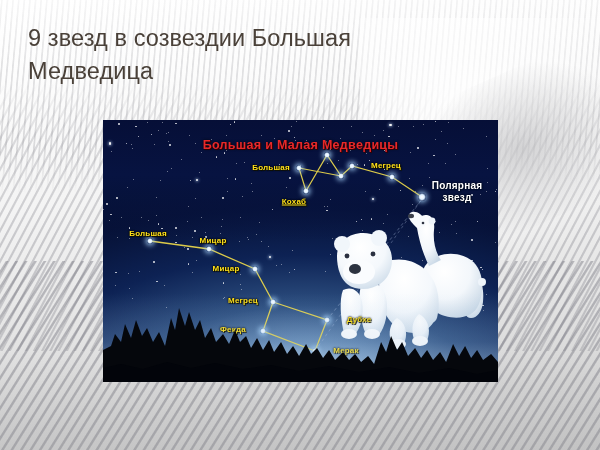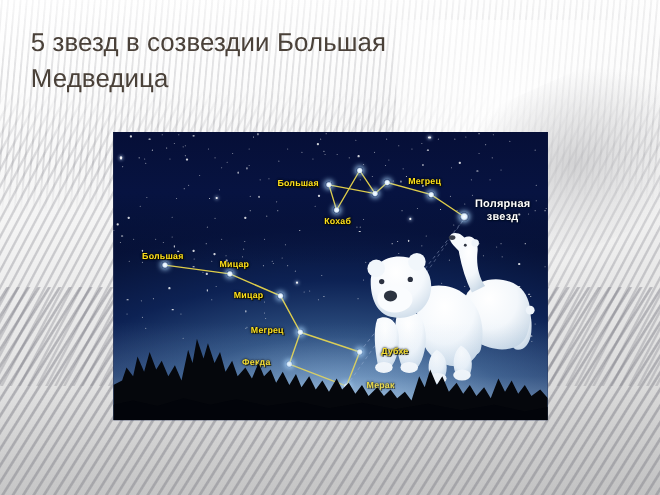--- a/index.html
+++ b/index.html
@@ -218,21 +218,21 @@
 <div id="slide">
 
   <div class="bg-base"></div>
   <div class="bg-stripes-top"></div>
   <div class="bg-stripes-mid"></div>
   <div class="bg-stripes-bottom"></div>
   <div class="bg-sheen"></div>
   <div class="bg-shadow"></div>
   <div class="bg-vignette-bottom"></div>
 
-  <div class="slide-title">5 звезд в созвездии Большая
+  <div class="slide-title">9 звезд в созвездии Большая
 Медведица</div>
 
   <div id="picture">
 
     <div class="sky"></div>
     <div class="sky-top-dark"></div>
 
     <div class="stars" id="starfield">
         <div class="star d1" style="left: 319.1px; top: 155.6px;"></div>
         <div class="star d2" style="left: 22.6px; top: 22.9px;"></div>
@@ -558,25 +558,26 @@
       </div>
     <div id="clabels">
         <div class="lbl" style="left: 45px; top: 113px;">Большая</div>
         <div class="lbl" style="left: 110px; top: 120px;">Мицар</div>
         <div class="lbl" style="left: 123px; top: 148px;">Мицар</div>
         <div class="lbl" style="left: 140px; top: 180px;">Мегрец</div>
         <div class="lbl" style="left: 130px; top: 209px;">Фекда</div>
         <div class="lbl" style="left: 256px; top: 199px;">Дубхе</div>
         <div class="lbl" style="left: 243px; top: 230px;">Мерак</div>
         <div class="lbl" style="left: 168px; top: 47px;">Большая</div>
-        <div class="lbl" style="left: 204px; top: 81px;">Кохаб</div>
+        <div class="lbl" style="left: 191px; top: 81px; text-decoration: underline;">Кохаб</div>
         <div class="lbl" style="left: 283px; top: 45px;">Мегрец</div>
         <div class="lbl white" style="left: 354px; top: 72px; white-space: normal; width: 66px; text-align: center; line-height: 12px;">Полярная звезд</div>
       </div>
 
+    <div class="pic-title">Большая и Малая Медведицы</div>
 
     <div class="horizon-glow"></div>
     <svg class="trees" viewBox="0 0 395 110" preserveAspectRatio="none">
       <path fill="#05070c" d="
         M0,110 L0,78
         L8,74 L12,62 L18,70 L22,52 L28,66 L33,48 L39,64 L44,56 L50,70 L56,60 L62,74
         L68,46 L72,58 L76,36 L82,54 L86,40 L92,58 L97,48 L102,66 L108,56 L113,70
         L120,62 L126,72 L132,58 L137,70 L143,64 L148,76 L154,66 L160,78
         L166,68 L171,80 L178,70 L184,82 L190,74 L196,84
         L203,72 L208,82 L214,76 L220,86 L226,78 L232,88

